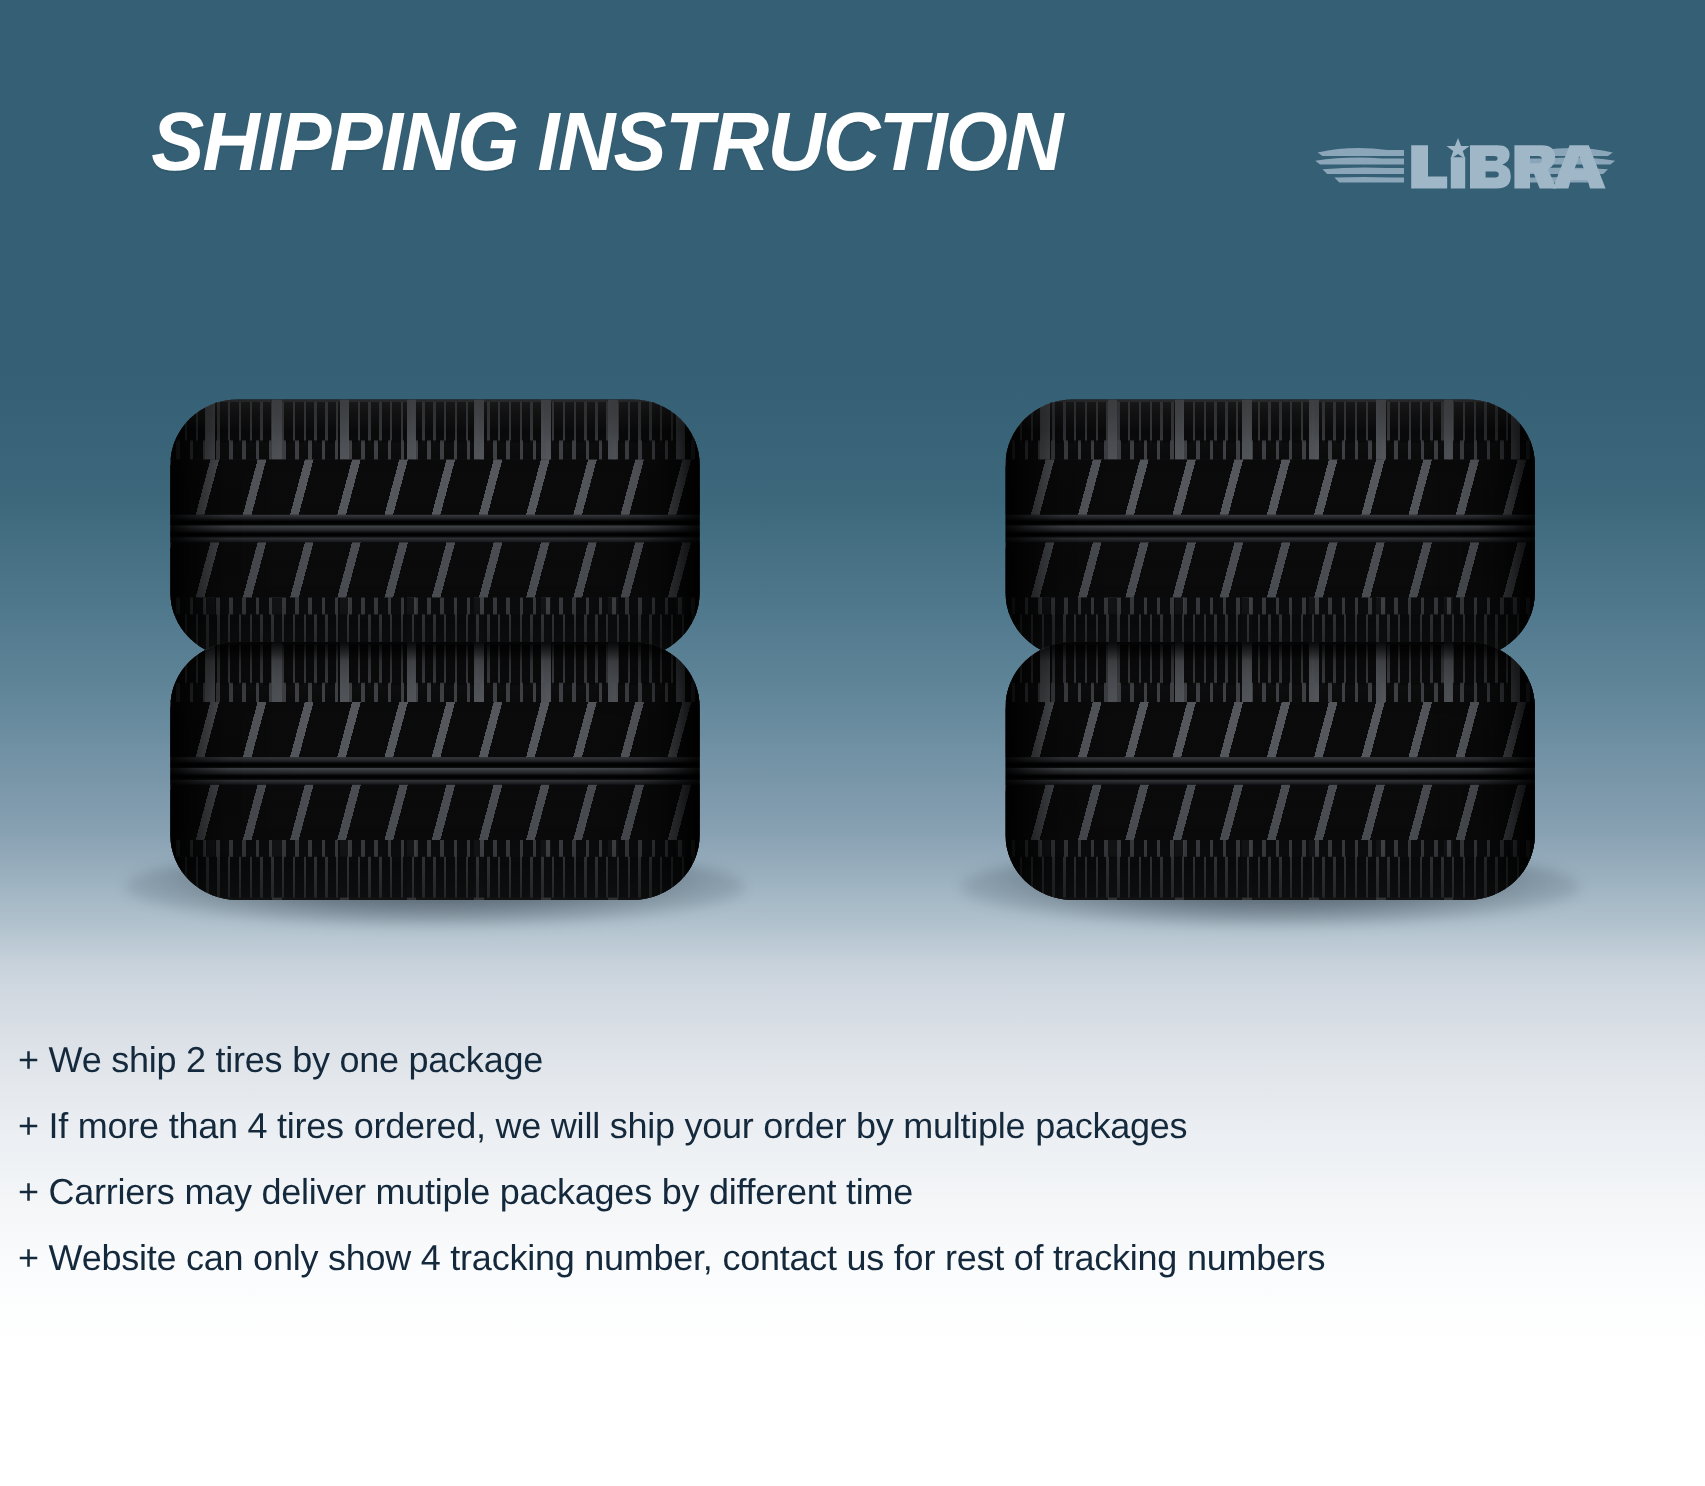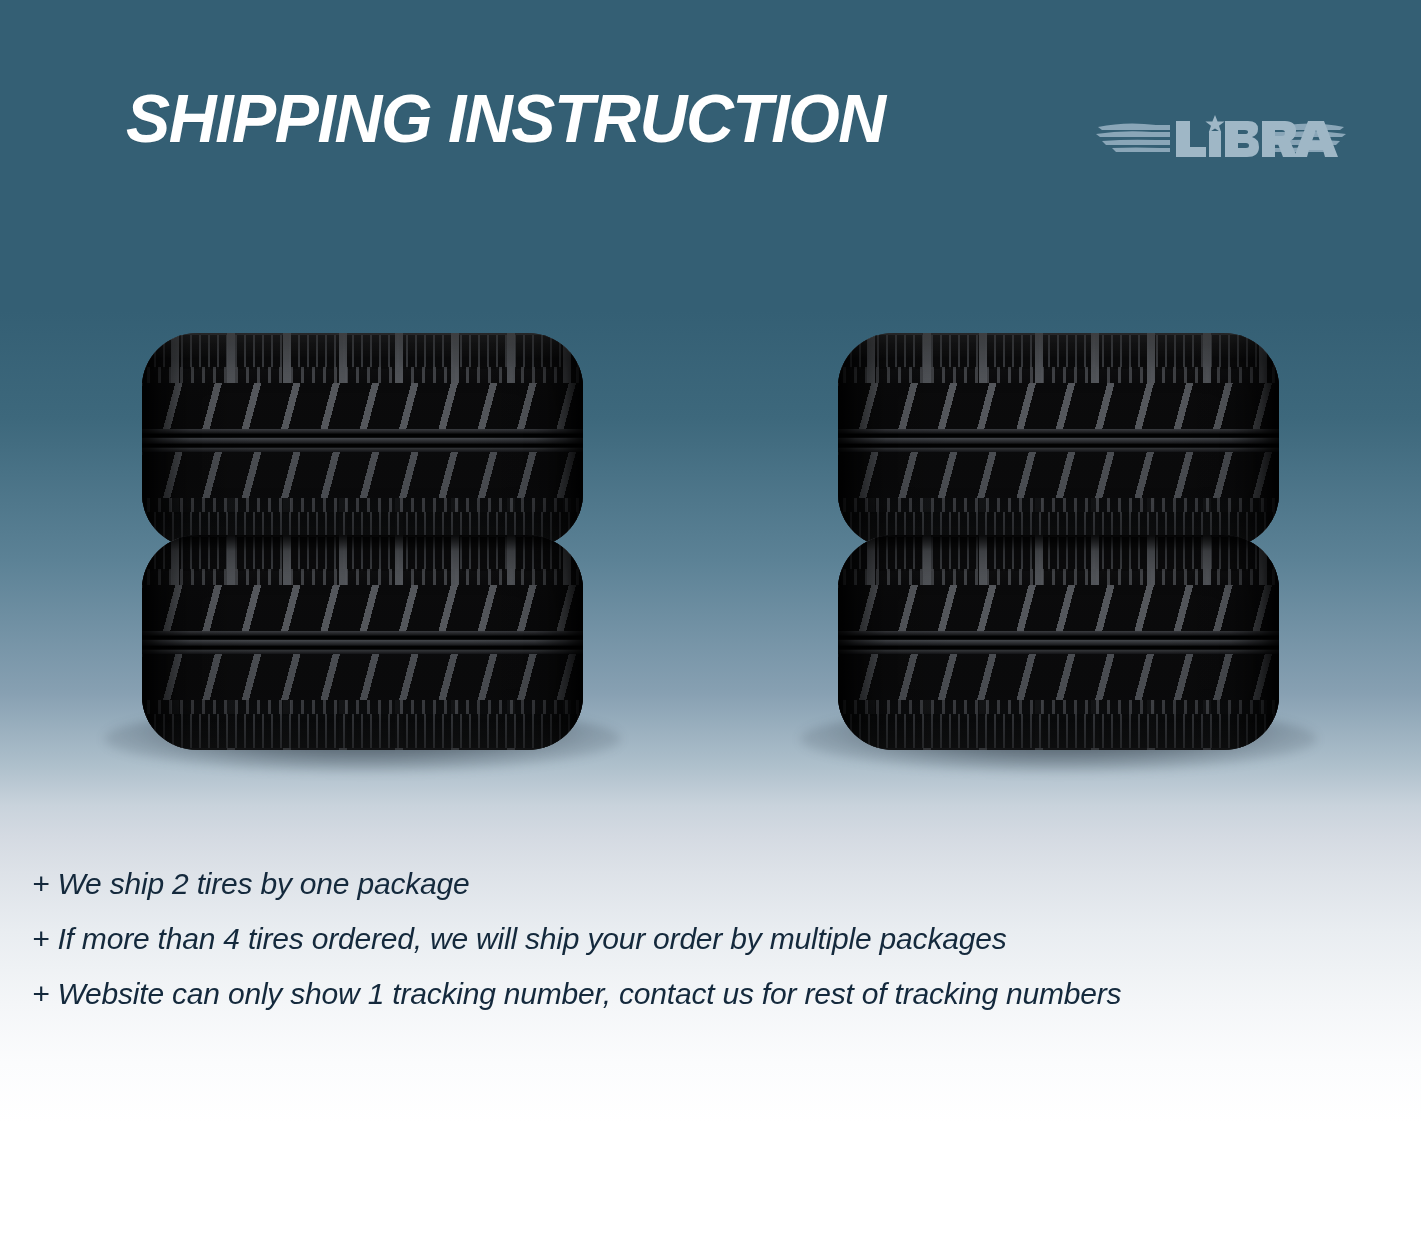--- a/index.html
+++ b/index.html
@@ -250,24 +250,23 @@
   .tire-seam{
     position:absolute;
     left:0; right:0; top:0; height:16px;
     background:linear-gradient(to bottom, rgba(0,0,0,0.80), rgba(0,0,0,0));
     pointer-events:none;
   }
 
   
   .notes{
     position:absolute;
-    left:32px;
+    left:15px;
     top:856px;
     width:1340px;
-    font-style:italic;
   }
   .note-item{
     display:block;
     color:#14293c;
     font-family:"Liberation Sans", sans-serif;
     font-size:30px;
     font-weight:400;
     line-height:55px;
     white-space:nowrap;
     letter-spacing:-0.2px;
@@ -401,16 +400,17 @@
       <div class="tire-round"></div>
       <div class="tire-seam"></div>
       <div class="tire-gloss-bottom"></div>
       <div class="tire-vignette"></div>
     </div>
   </div>
 
   <div class="notes">
     <span class="note-item">+ We ship 2 tires by one package</span>
     <span class="note-item">+ If more than 4 tires ordered, we will ship your order by multiple packages</span>
-    <span class="note-item">+ Website can only show 1 tracking number, contact us for rest of tracking numbers</span>
+    <span class="note-item">+ Carriers may deliver mutiple packages by different time</span>
+    <span class="note-item">+ Website can only show 4 tracking number, contact us for rest of tracking numbers</span>
   </div>
 
 </div>
 
 </body></html>

